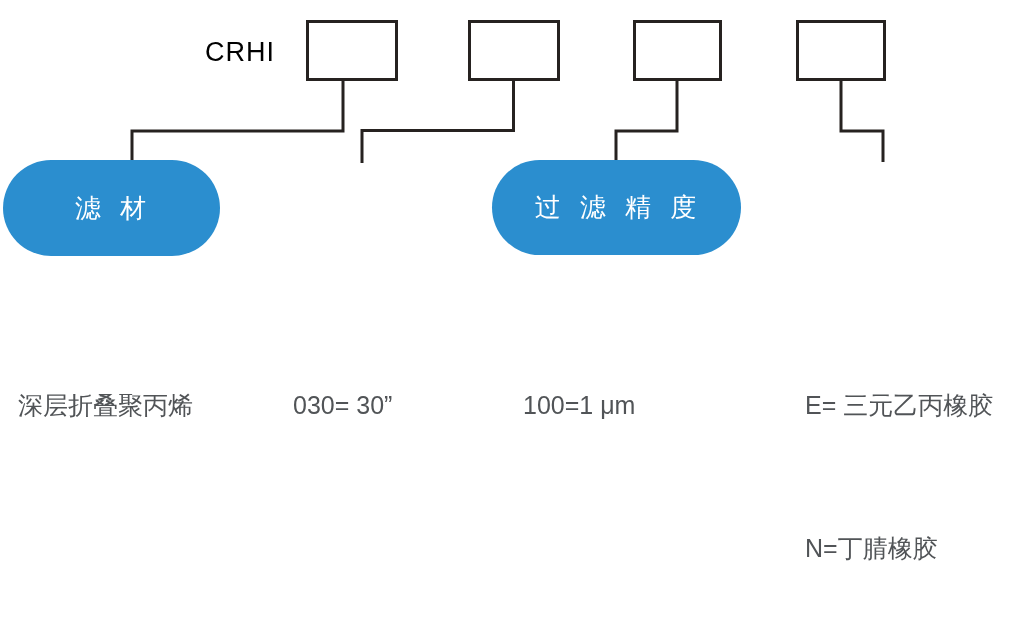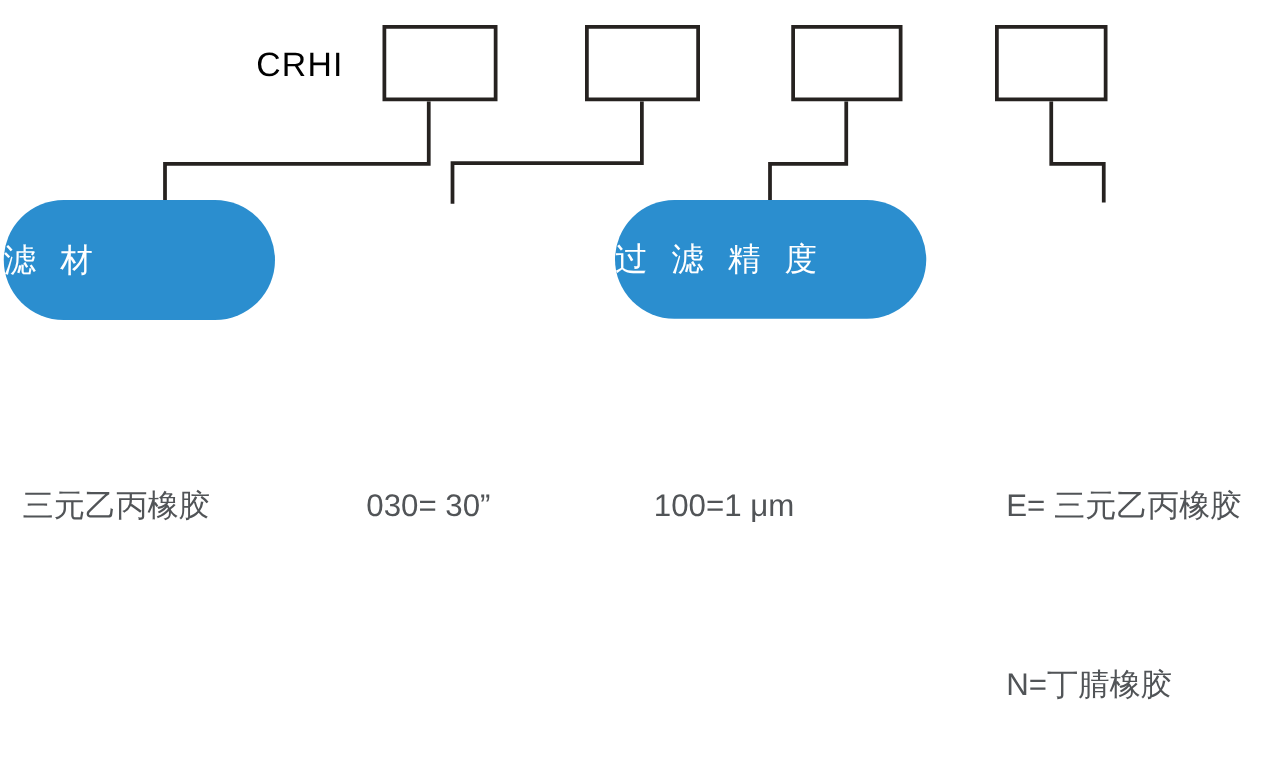--- a/index.html
+++ b/index.html
@@ -25,21 +25,21 @@
     box-sizing:border-box;
     border:3px solid #262220;
     background:#ffffff;
     width:92px;height:61px;
     top:20px;
   }
   .pill{
     position:absolute;
     background:#2b8ecf;
     border-radius:48px;
-    display:flex;align-items:center;
+    display:flex;align-items:center;justify-content:center;
     color:#ffffff;
     font-size:26px;
     word-spacing:8px;
     letter-spacing:2px;
   }
   .options{
     position:absolute;
     color:#515457;
     font-size:25px;
     line-height:47.5px;
@@ -66,21 +66,21 @@
   <div class="code-box" style="left:796px;width:90px;"></div>
 
   <div class="pill" style="left:3px;top:160px;width:217px;height:96px;">
     <span>滤 材</span>
   </div>
   <div class="pill" style="left:492px;top:160px;width:249px;height:95px;">
     <span>过 滤 精 度</span>
   </div>
 
   <div class="options" style="left:18px;top:287px;">
-    <div>三元乙丙橡胶</div>
+    <div>深层折叠聚丙烯</div>
     
     
   </div>
 
   <div class="options" style="left:293px;top:287px;">
     <div>030= 30”</div>
   </div>
 
   <div class="options" style="left:523px;top:287px;">
     <div>100=1 μm</div>

